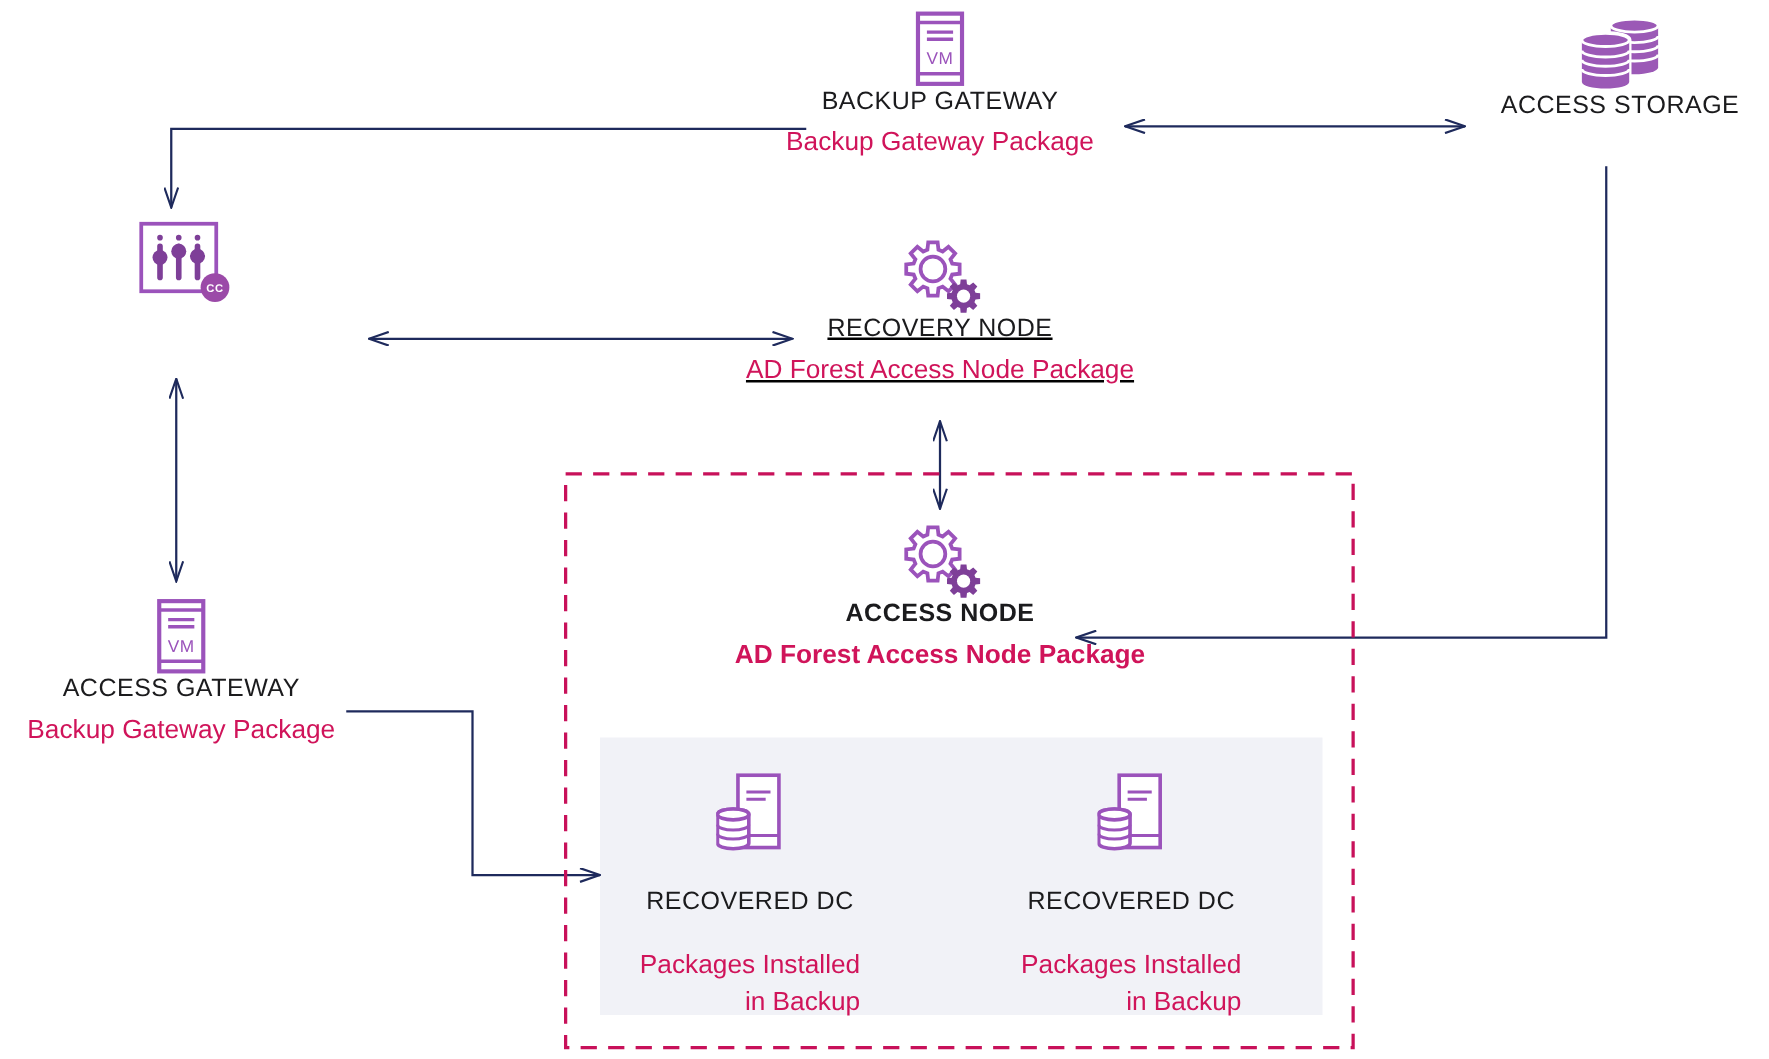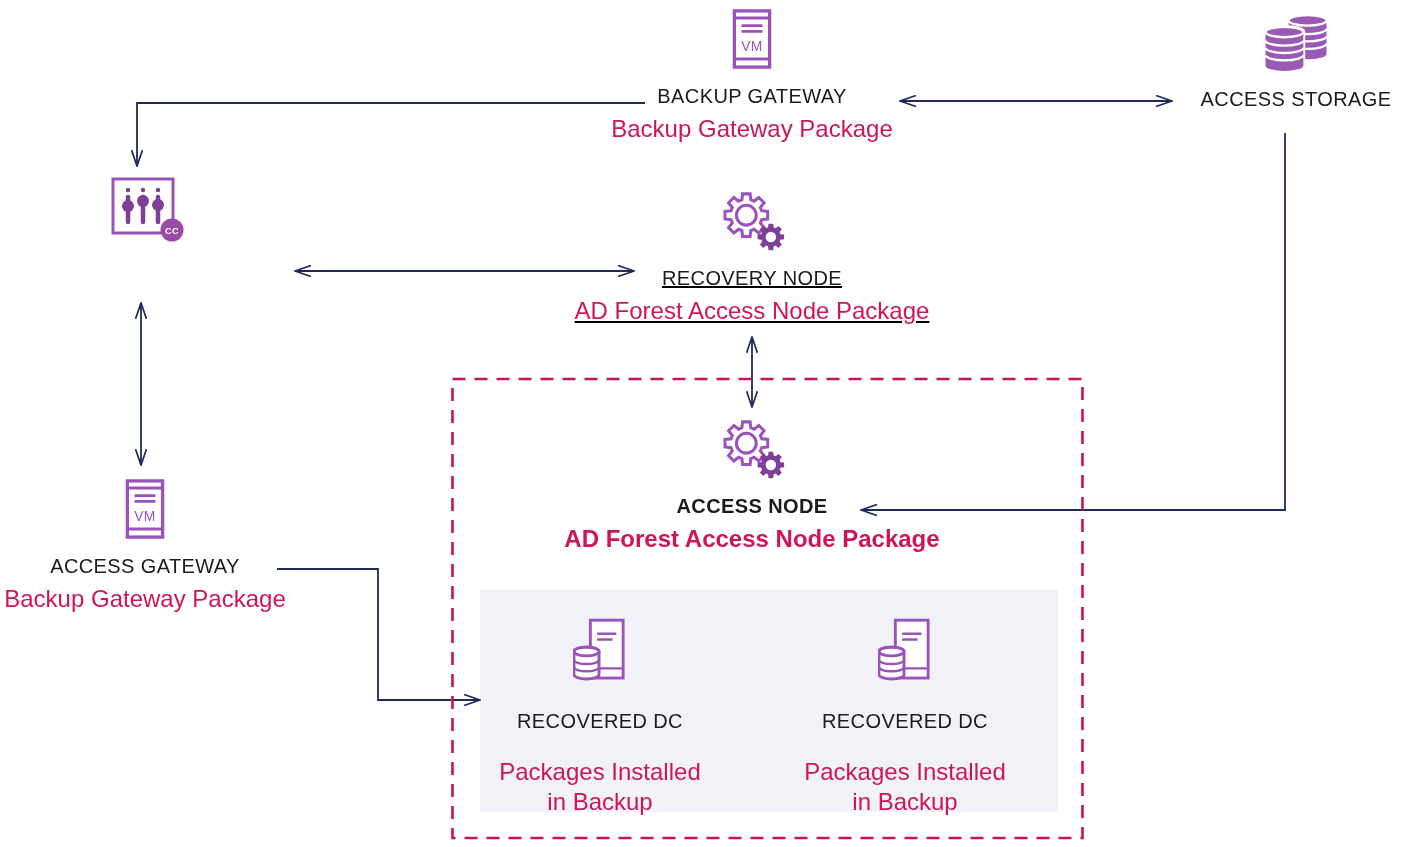--- a/index.html
+++ b/index.html
@@ -11,24 +11,24 @@
     position:absolute;left:480px;top:590px;width:578px;height:222px;
     background:#f1f2f7;z-index:0;
   }
   #wires{position:absolute;left:0;top:0;z-index:1;pointer-events:none;}
   .node{
     position:absolute;display:flex;flex-direction:column;align-items:center;
     z-index:2;text-align:center;
   }
   .node-label{
     font-size:20px;color:#1b1b1d;letter-spacing:.4px;white-space:nowrap;
-    margin-top:15px;line-height:23px;
+    line-height:23px;
   }
   .node-sublabel{
-    font-size:24px;color:#d0145a;white-space:nowrap;margin-top:9px;line-height:23px;
+    font-size:21px;color:#d0145a;white-space:nowrap;margin-top:9px;line-height:23px;text-align:right;
   }
   .node-sublabel.two-line{white-space:normal;line-height:30px;margin-top:24px;}
   .icon{display:block;}
   svg text{font-family:"Liberation Sans", sans-serif;}
 </style>
 </head>
 <body>
 
 <svg width="0" height="0" style="position:absolute" aria-hidden="true">
   <defs>

